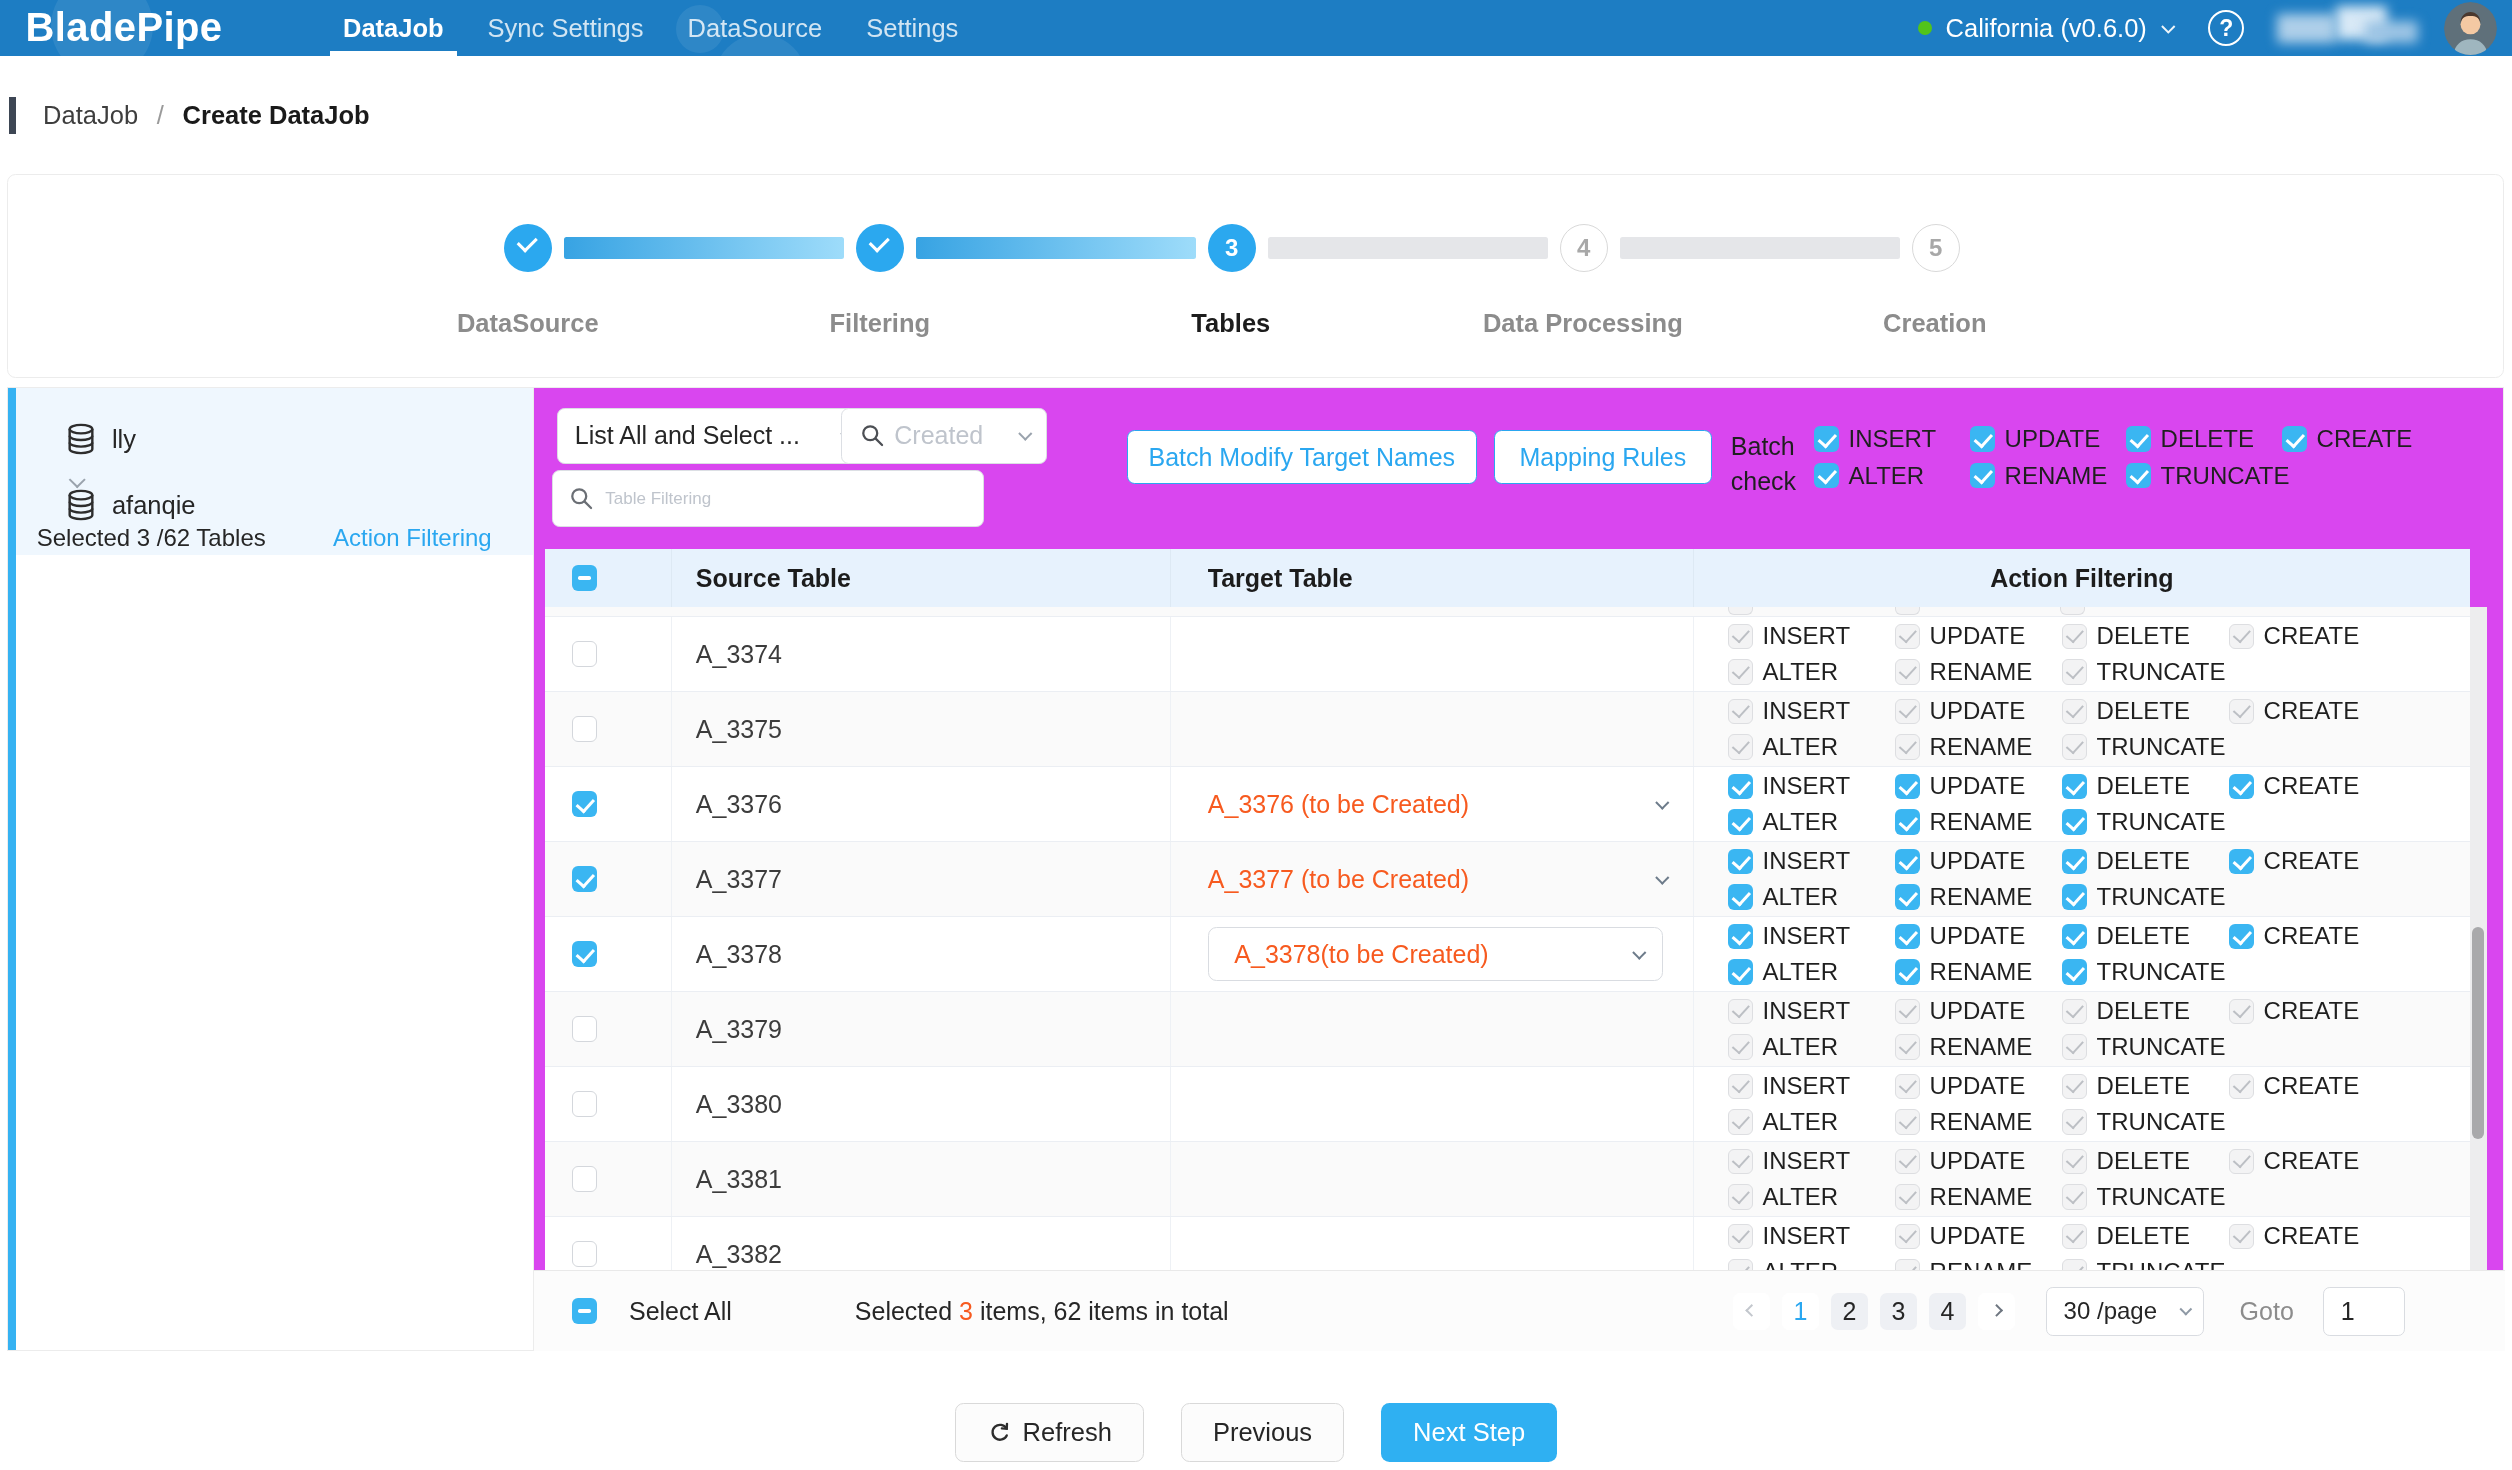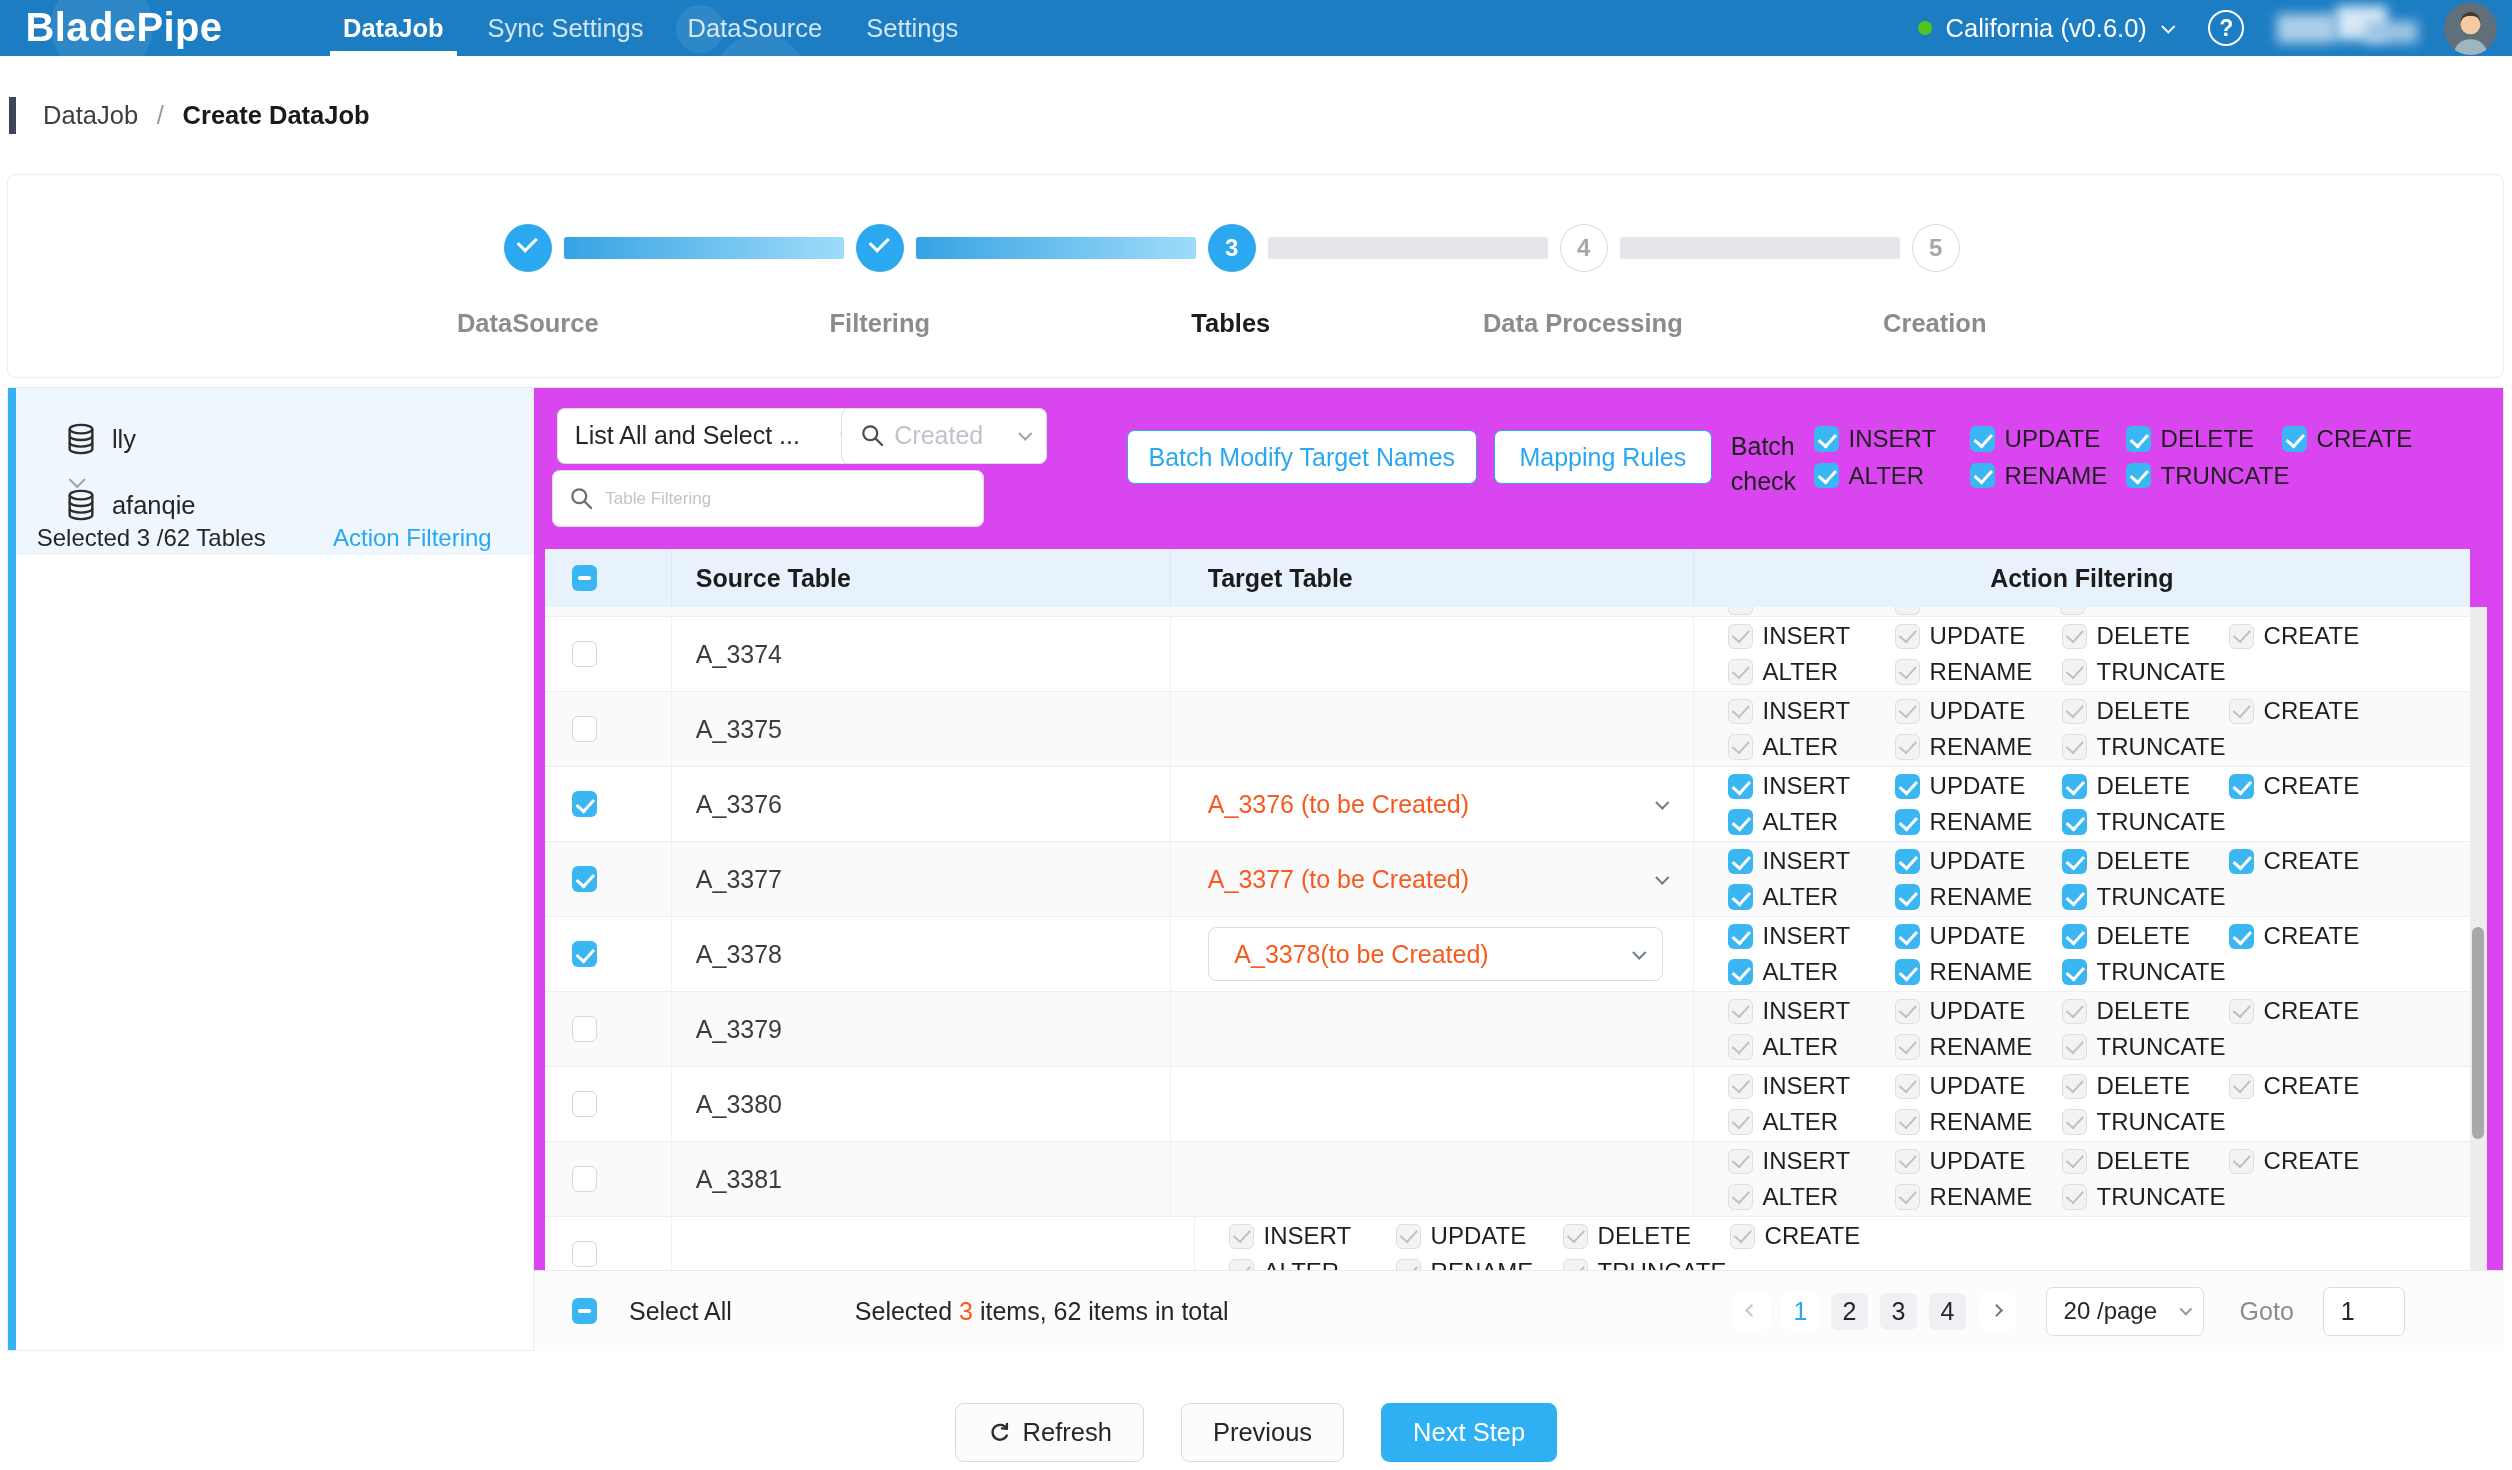--- a/index.html
+++ b/index.html
@@ -708,20 +708,23 @@
                     <span class="cb dis"></span>
                     <span>TRUNCATE</span>
                   </div>
                 </div>
               </div>
             </div>
             <div class="trow">
               <div class="c1">
                 <span class="cb off"></span>
               </div>
+              <div class="c2">
+                <span class="src-name">A_3382</span>
+              </div>
               <div class="c3"></div>
               <div class="c4 acts">
                 <div class="bg-row">
                   <div class="act">
                     <span class="cb dis"></span>
                     <span>INSERT</span>
                   </div>
                   <div class="act">
                     <span class="cb dis"></span>
                     <span>UPDATE</span>
@@ -768,21 +771,21 @@
           <span id="pager" style="display:flex;gap:12px;">
               <div class="pg num active">1</div>
               <div class="pg num">2</div>
               <div class="pg num">3</div>
               <div class="pg num">4</div>
             </span>
           <span class="pg navbtn">
               <span class="chevr"></span>
             </span>
           <div class="pgsize">
-            <span>20 /page</span>
+            <span>30 /page</span>
             <span class="chev"></span>
           </div>
           <span class="goto-label">Goto</span>
           <input class="goto-input" type="text" value="1" style="">
         </div>
       </div>
 
     </div>
   </section>
 

